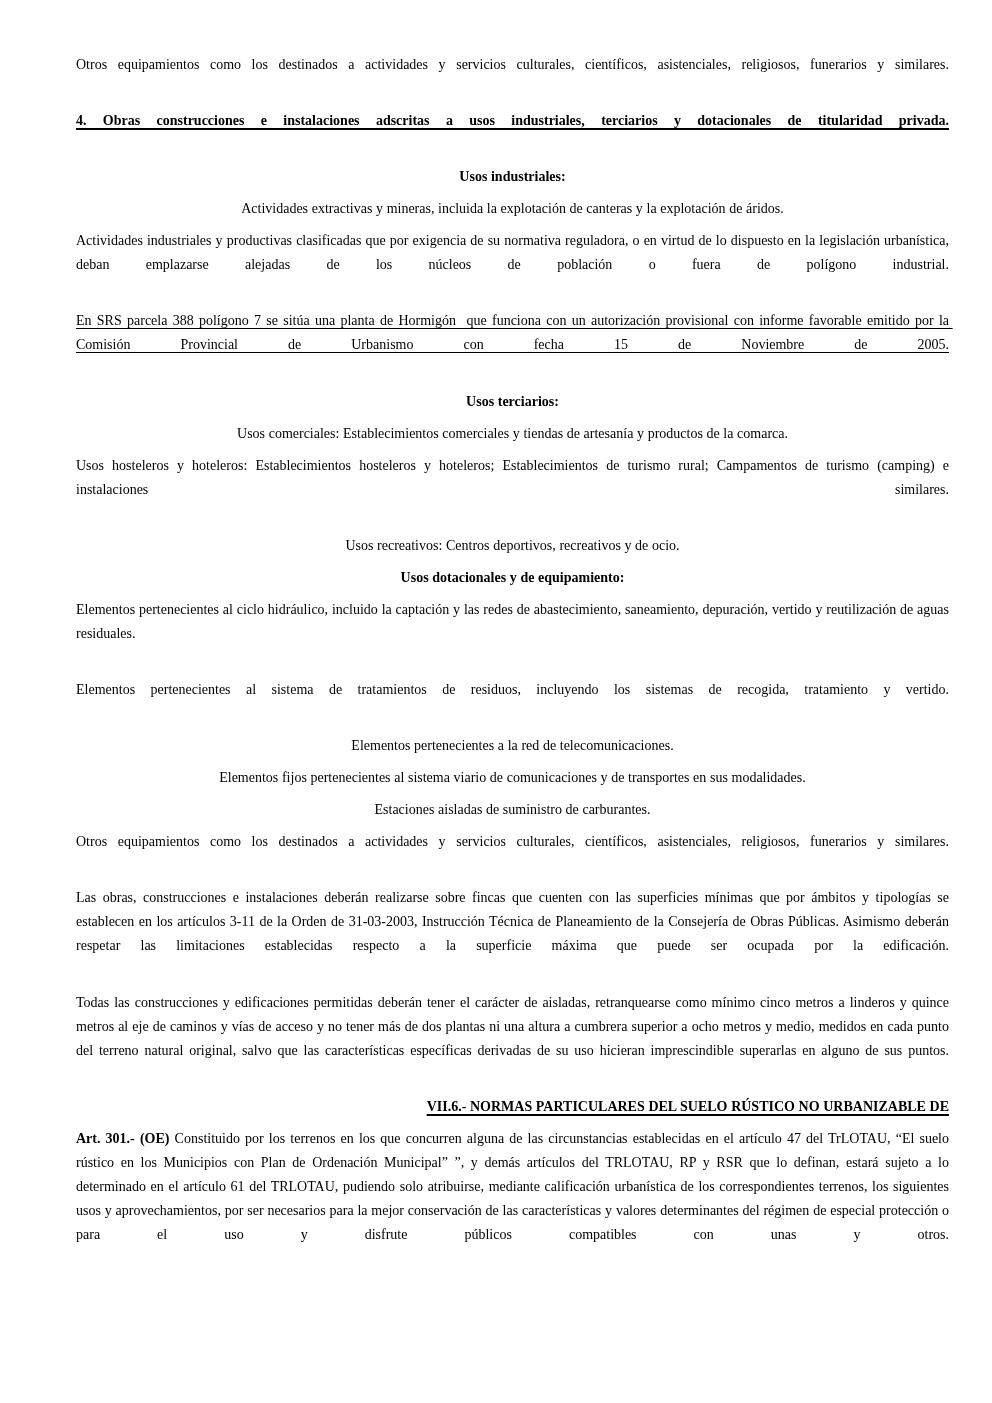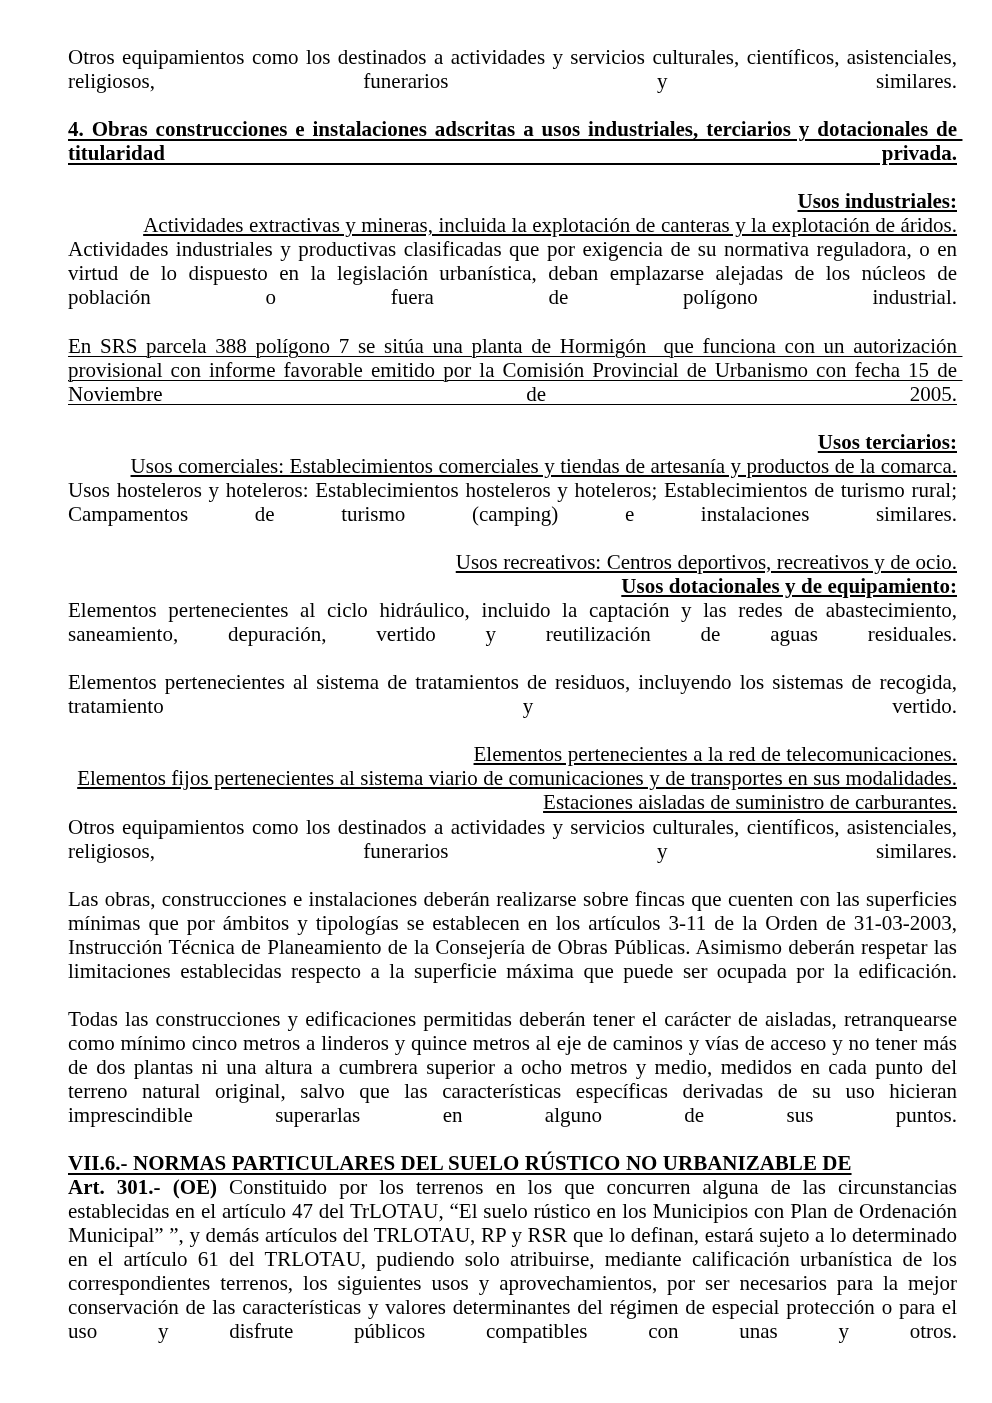--- a/index.html
+++ b/index.html
@@ -24,44 +24,44 @@
     overflow: hidden;
   }
   .text-column {
     position: absolute;
     left: 68px;
     top: 45px;
     width: 889px;
   }
   
   .p {
-    margin: 0;
+    margin: 8px;
     padding: 0;
-    font-size: 21px;
+    font-size: 14px;
     line-height: 24.05px;
     text-align: justify;
     text-justify: inter-word;
     white-space: pre-wrap;
     word-spacing: 0.01em;
     hyphens: none;
   }
   
   .p::after { content: ""; display: inline-block; width: 100%; }
 
   .p.plain      { font-weight: normal; text-decoration: none; }
   .p.bold       { font-weight: bold; }
   .p.under      { text-decoration: underline; text-underline-offset: 2.5px; text-decoration-thickness: 1.2px; }
   .p.bold-under { font-weight: bold; text-decoration: underline; text-underline-offset: 2.5px; text-decoration-thickness: 1.6px; }
 
   
-  .p.left { text-align: left; }
+  .p.left { text-align: right; }
   .p.left::after { content: none; }
 
   
-  .p.single { text-align: right; text-decoration: underline; }
+  .p.single { text-align: center; }
   .p.single::after { content: none; }
 
   .lead-bold { font-weight: bold; }
 </style>
 </head>
 <body>
 
 <div class="page">
   <div class="text-column">
 

